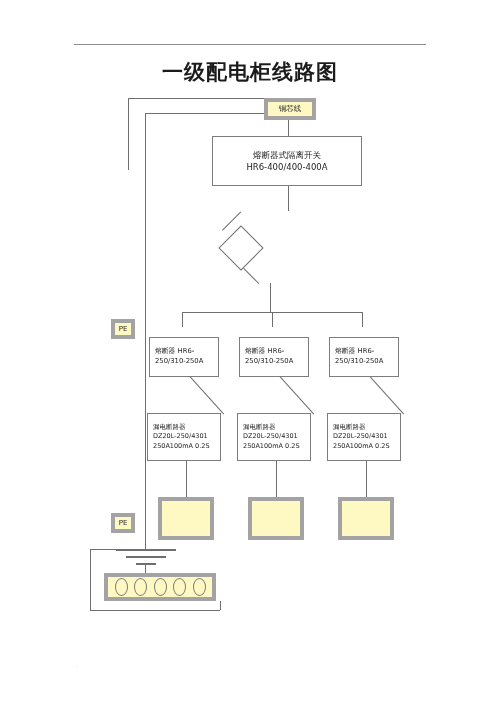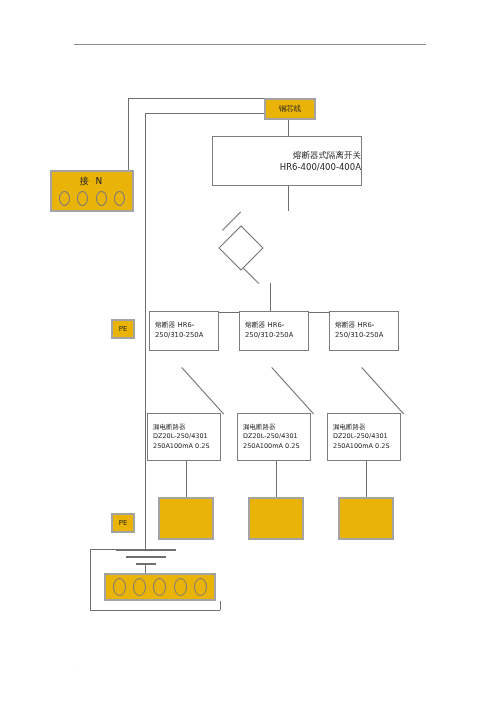--- a/index.html
+++ b/index.html
@@ -51,22 +51,22 @@
     position: absolute;
     height: 1px;
     background: #6f6f6f;
     transform-origin: 0 0;
   }
 
   
   .box {
     position: absolute;
     box-sizing: border-box;
-    border: 2px solid #a3a3a3;
-    background: #eab308;
+    border: 4px solid #a3a3a3;
+    background: #fef9c3;
     color: #1d1d1d;
     font-family: "DejaVu Sans", sans-serif;
   }
   .box-lines {
     position: absolute;
     box-sizing: border-box;
     border: 1px solid #7d7d7d;
     background: #ffffff;
     color: #1d1d1d;
     display: flex;
@@ -75,21 +75,21 @@
     font-family: "DejaVu Sans", sans-serif;
   }
   .box-lines .ln {
     line-height: 1.45;
     white-space: nowrap;
   }
 
   
   .main-switch {
     left: 212px; top: 136px; width: 150px; height: 50px;
-    align-items: flex-end;
+    align-items: center;
     font-size: 8.5px;
   }
   .main-switch .ln { text-align: center; }
 
   
   .copper-label {
     left: 264px; top: 98px; width: 52px; height: 22px;
     display: flex; align-items: center; justify-content: center;
     font-size: 7.5px;
   }
@@ -130,21 +130,21 @@
   .pe-box {
     width: 24px; height: 20px;
     display: flex; align-items: center; justify-content: center;
     font-size: 7px;
   }
   .pe-1 { left: 111px; top: 319px; }
   .pe-2 { left: 111px; top: 513px; }
 
   
   .fuse-box {
-    top: 311px; width: 70px; height: 40px;
+    top: 337px; width: 70px; height: 40px;
     padding-left: 5px;
     font-size: 6.8px;
   }
   .fuse-1 { left: 149px; }
   .fuse-2 { left: 239px; }
   .fuse-3 { left: 329px; }
 
   
   .leak-box {
     top: 413px; width: 74px; height: 48px;
@@ -204,20 +204,21 @@
     font-size: 8px;
   }
 </style>
 </head>
 <body>
 
 <div id="page">
 
   <div class="top-rule"></div>
 
+  <div class="title">一级配电柜线路图</div>
 
   <div class="wire h" style="left:128px; top:98px; width:160px;"></div>
 
   <div class="wire v" style="left:128px; top:98px; height:72px;"></div>
 
   <div class="wire h" style="left:145px; top:113px; width:143px;"></div>
 
   <div class="wire v" style="left:145px; top:113px; height:436px;"></div>
 
   <div class="wire v" style="left:288px; top:98px; height:38px;"></div>
@@ -256,29 +257,20 @@
   </div>
 
   <div class="box-lines main-switch">
     <div class="ln">熔断器式隔离开关</div>
     <div class="ln">HR6-400/400-400A</div>
   </div>
 
 
   <div class="diamond"></div>
 
-  <div class="box n-terminal">
-    <div class="nlabel">接  N</div>
-    <div class="holes">
-      <span class="hole"></span>
-      <span class="hole"></span>
-      <span class="hole"></span>
-      <span class="hole"></span>
-    </div>
-  </div>
 
   <div class="box pe-box pe-1">
     <span>PE</span>
   </div>
   <div class="box pe-box pe-2">
     <span>PE</span>
   </div>
 
   <div class="box-lines fuse-box fuse-1">
     <div class="ln">熔断器 HR6-</div>

